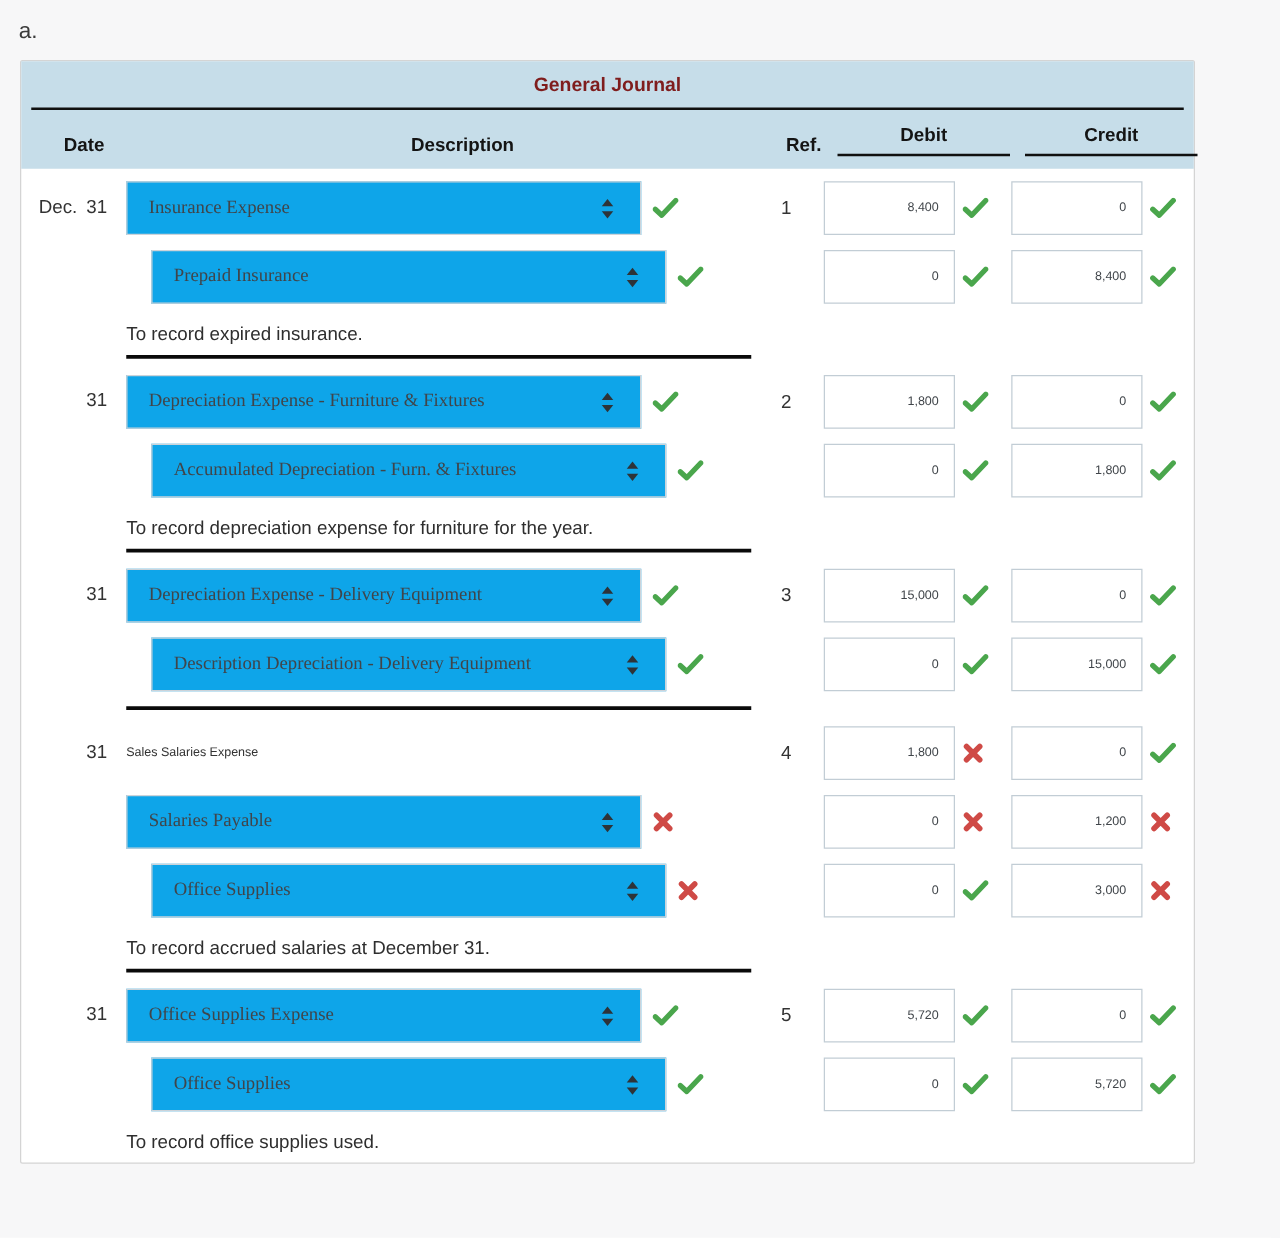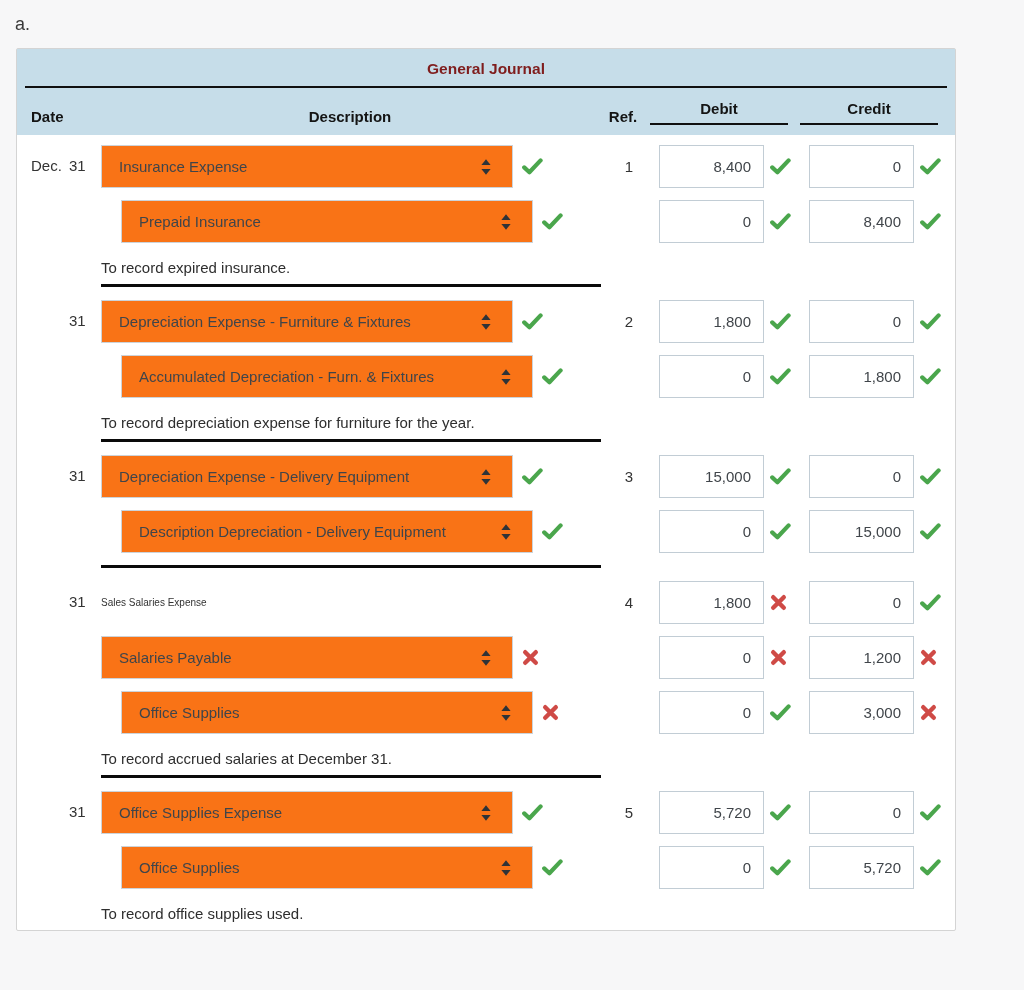--- a/index.html
+++ b/index.html
@@ -23,21 +23,21 @@
   
   .journal-header { background: var(--header-bg, #c6dde9); padding-top: 11px; }
   .journal-title {
     text-align: center; font-weight: bold; font-size: 15.5px; color: #7f1d1d;
     padding-bottom: 8px;
   }
   .title-rule { height: 2px; background: #101010; margin: 0 8px; }
   .col-headers {
     display: grid;
     grid-template-columns: 70px 510px 36px 12px 132px 18px 132px;
-    padding: 12px 0 10px 8px;
+    padding: 12px 0 10px 28px;
     align-items: end;
     font-weight: bold; font-size: 15px; color: #141414;
   }
   .col-date { padding-left: 6px; }
   .col-desc { text-align: center; }
   .col-ref { text-align: center; }
   .col-amt { text-align: center; }
   .col-amt .underlined {
     display: block; padding-bottom: 6px;
     border-bottom: 2px solid #101010; margin: 0 -3px;
@@ -49,37 +49,38 @@
     display: grid;
     grid-template-columns: 70px 510px 36px 12px 132px 18px 132px;
     margin-bottom: 12px;
     align-items: center;
   }
   .date-cell { display: flex; align-self: start; padding-top: 12px; font-size: 15px; color: #333; }
   .date-month { width: 38px; }
   .desc-cell { display: flex; align-items: center; }
   .select {
     width: 412px; height: 43px;
-    border: 1px solid #ccd3d9; background: #f97316;
+    border: 1px solid #ccd3d9; background: #0ea5e9;
     display: flex; align-items: center; justify-content: space-between;
     padding: 0 20px 0 17px;
     font-size: 15px; color: #40454a;
     cursor: default;
+    font-family: Liberation Serif, serif;
   }
   .indent1 { margin-left: 20px; }
   .account-text { font-size: 10px; color: #333; padding-left: 0; }
   .desc-cell .account-text { margin-left: 0; }
   .line .desc-cell > .account-text { margin-left: 0; }
   .status { margin-left: 9px; display: inline-flex; align-items: center; }
   .ref-cell { text-align: center; font-size: 15px; color: #333; }
   .amount-cell { display: flex; align-items: center; }
   .amount-box {
     width: 105px; height: 43px;
     border: 1px solid #c2cdd5; background: #fff;
-    font-size: 15px; color: #40454a;
+    font-size: 10px; color: #40454a;
     display: flex; align-items: center; justify-content: flex-end;
     padding-right: 12px;
   }
   .amount-cell .status { margin-left: 6px; }
   .memo { margin-left: 70px; font-size: 15px; color: #2e2e2e; padding-top: 2px; margin-top: 14px; }
   .memo-rule { margin-left: 70px; width: 500px; height: 3px; background: #0a0a0a; margin-top: 8px; margin-bottom: 13px; }
   .entry:last-child .line:last-of-type { margin-bottom: 12px; }
 
   svg { display: block; }
 </style>

